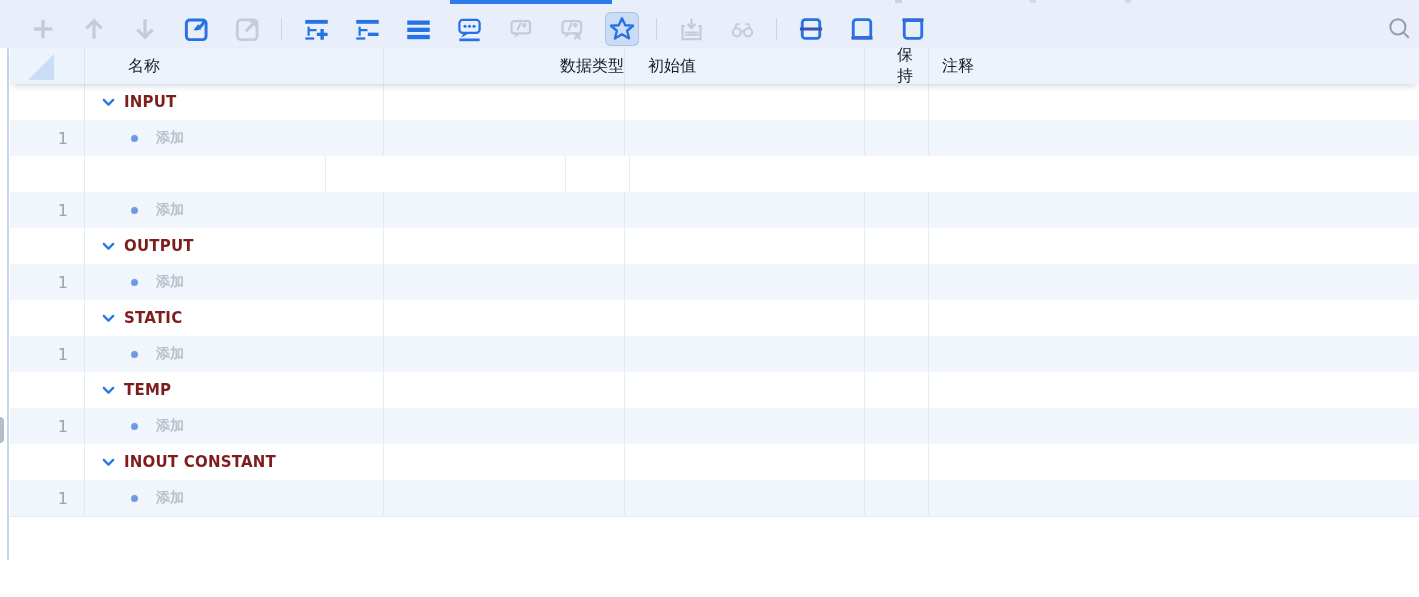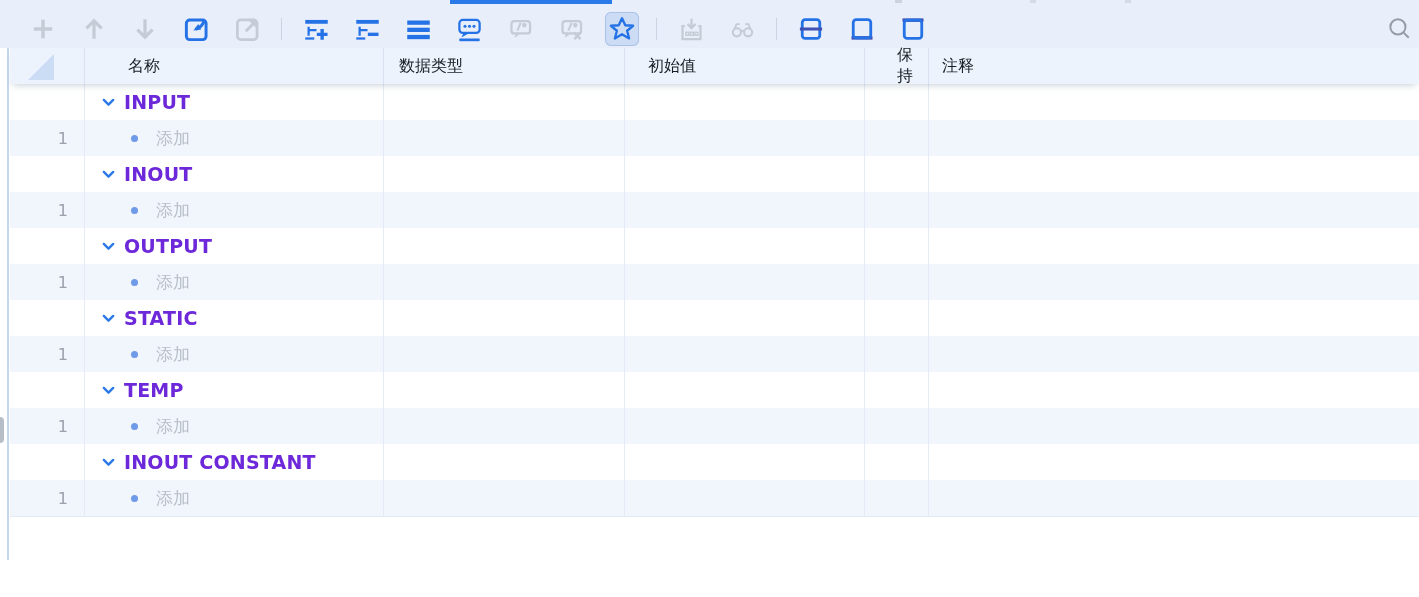--- a/index.html
+++ b/index.html
@@ -38,46 +38,46 @@
   
   .table { position:absolute; left:10px; top:48px; right:0; }
   .thead {
     display:flex; height:36px; background:#edf3fc; position:relative; z-index:2;
     box-shadow:0 4px 7px -3px rgba(130,145,165,.45);
     color:#181c24; font-size:16px; font-weight:500;
   }
   .cell { display:flex; align-items:center; height:100%; }
   .c-num  { width:74px;  justify-content:flex-end; padding-right:16px; }
   .c-name { width:299px; border-left:1px solid #d8e2f0;align-items:center; }
-  .c-type { width:241px; border-left:1px solid #d8e2f0; padding-left:15px; }
+  .c-type { width:241px; border-left:1px solid #d8e2f0; padding-left:15px;justify-content:flex-end; }
   .c-init { width:240px; border-left:1px solid #d8e2f0; padding-left:23px; }
   .c-ret  { width:64px;  border-left:1px solid #d8e2f0; padding-left:32px; }
   .c-com  { flex:1;      border-left:1px solid #d8e2f0; padding-left:13px; }
   .thead .c-name { padding-left:43px; }
 
   .corner-tri {
     width:0; height:0; margin:6px 14px 4px 0;
     border-left:26px solid transparent; border-bottom:26px solid #cbdcf5;
     cursor:pointer;
   }
 
   .tbody { position:relative; z-index:1; border-bottom:1px solid #e4eaf3; }
   .row { display:flex; height:36px; }
   .row .c-name, .row .c-type, .row .c-init, .row .c-ret, .row .c-com { border-left:1px solid #e4ebf6; }
   .row.section { background:#ffffff; }
   .row.add { background:#f1f6fd; }
 
   .row .c-num { color:#9aa1ac; font-size:16px; }
   .section-name { display:flex; align-items:center; padding-left:16px; cursor:pointer; }
   .chev { margin-right:8px; display:block; }
-  .section-label { color:#6d28d9; font-size:19px; font-weight:600; letter-spacing:.2px; }
+  .section-label { color:#7f1d1d; font-size:15px; font-weight:600; letter-spacing:.2px; }
 
   .add-name { display:flex; align-items:center; padding-left:46px; cursor:pointer; }
   .bullet { width:7px; height:7px; border-radius:50%; background:#6f9ae9; margin-right:18px; flex:0 0 auto; }
-  .add-label { color:#b9bfc8; font-size:17px; }
+  .add-label { color:#b9bfc8; font-size:14px;font-weight:bold; }
 
   
   .left-rail { position:absolute; left:7px; top:48px; width:2px; height:512px; background:#c5d6ef; }
   .left-grip { position:absolute; left:0; top:417px; width:4px; height:26px; background:#b7bdc6; border-radius:0 4px 4px 0; cursor:pointer; }
 </style>
 </head>
 <body>
 
 <div class="chrome">
   <div class="tab-indicator"></div>
@@ -284,25 +284,45 @@
       <span class="add-label">添加</span>
     </div>
     <div class="cell c-type"></div>
     <div class="cell c-init"></div>
     <div class="cell c-ret"></div>
     <div class="cell c-com"></div>
   </div>
 
   <div class="row section">
     <div class="cell c-num"></div>
+    <div class="cell c-type"></div>
+    <div class="cell c-init"></div>
+    <div class="cell c-ret"></div>
+    <div class="cell c-com"></div>
+  </div>
+
+  <div class="row add">
+    <div class="cell c-num">1</div>
+    <div class="cell c-name add-name">
+      <span class="bullet"></span>
+      <span class="add-label">添加</span>
+    </div>
+    <div class="cell c-type"></div>
+    <div class="cell c-init"></div>
+    <div class="cell c-ret"></div>
+    <div class="cell c-com"></div>
+  </div>
+
+  <div class="row section">
+    <div class="cell c-num"></div>
     <div class="cell c-name section-name">
       <svg class="chev" width="15" height="15" viewBox="0 0 14 14" fill="none">
         <path d="M2.6 4.6L7 9l4.4-4.4" stroke="#2b79e8" stroke-width="2.2" stroke-linecap="round" stroke-linejoin="round"></path>
       </svg>
-      <span class="section-label">INOUT</span>
+      <span class="section-label">OUTPUT</span>
     </div>
     <div class="cell c-type"></div>
     <div class="cell c-init"></div>
     <div class="cell c-ret"></div>
     <div class="cell c-com"></div>
   </div>
 
   <div class="row add">
     <div class="cell c-num">1</div>
     <div class="cell c-name add-name">
@@ -314,21 +334,21 @@
     <div class="cell c-ret"></div>
     <div class="cell c-com"></div>
   </div>
 
   <div class="row section">
     <div class="cell c-num"></div>
     <div class="cell c-name section-name">
       <svg class="chev" width="15" height="15" viewBox="0 0 14 14" fill="none">
         <path d="M2.6 4.6L7 9l4.4-4.4" stroke="#2b79e8" stroke-width="2.2" stroke-linecap="round" stroke-linejoin="round"></path>
       </svg>
-      <span class="section-label">OUTPUT</span>
+      <span class="section-label">STATIC</span>
     </div>
     <div class="cell c-type"></div>
     <div class="cell c-init"></div>
     <div class="cell c-ret"></div>
     <div class="cell c-com"></div>
   </div>
 
   <div class="row add">
     <div class="cell c-num">1</div>
     <div class="cell c-name add-name">
@@ -340,21 +360,21 @@
     <div class="cell c-ret"></div>
     <div class="cell c-com"></div>
   </div>
 
   <div class="row section">
     <div class="cell c-num"></div>
     <div class="cell c-name section-name">
       <svg class="chev" width="15" height="15" viewBox="0 0 14 14" fill="none">
         <path d="M2.6 4.6L7 9l4.4-4.4" stroke="#2b79e8" stroke-width="2.2" stroke-linecap="round" stroke-linejoin="round"></path>
       </svg>
-      <span class="section-label">STATIC</span>
+      <span class="section-label">TEMP</span>
     </div>
     <div class="cell c-type"></div>
     <div class="cell c-init"></div>
     <div class="cell c-ret"></div>
     <div class="cell c-com"></div>
   </div>
 
   <div class="row add">
     <div class="cell c-num">1</div>
     <div class="cell c-name add-name">
@@ -366,46 +386,20 @@
     <div class="cell c-ret"></div>
     <div class="cell c-com"></div>
   </div>
 
   <div class="row section">
     <div class="cell c-num"></div>
     <div class="cell c-name section-name">
       <svg class="chev" width="15" height="15" viewBox="0 0 14 14" fill="none">
         <path d="M2.6 4.6L7 9l4.4-4.4" stroke="#2b79e8" stroke-width="2.2" stroke-linecap="round" stroke-linejoin="round"></path>
       </svg>
-      <span class="section-label">TEMP</span>
-    </div>
-    <div class="cell c-type"></div>
-    <div class="cell c-init"></div>
-    <div class="cell c-ret"></div>
-    <div class="cell c-com"></div>
-  </div>
-
-  <div class="row add">
-    <div class="cell c-num">1</div>
-    <div class="cell c-name add-name">
-      <span class="bullet"></span>
-      <span class="add-label">添加</span>
-    </div>
-    <div class="cell c-type"></div>
-    <div class="cell c-init"></div>
-    <div class="cell c-ret"></div>
-    <div class="cell c-com"></div>
-  </div>
-
-  <div class="row section">
-    <div class="cell c-num"></div>
-    <div class="cell c-name section-name">
-      <svg class="chev" width="15" height="15" viewBox="0 0 14 14" fill="none">
-        <path d="M2.6 4.6L7 9l4.4-4.4" stroke="#2b79e8" stroke-width="2.2" stroke-linecap="round" stroke-linejoin="round"></path>
-      </svg>
       <span class="section-label">INOUT CONSTANT</span>
     </div>
     <div class="cell c-type"></div>
     <div class="cell c-init"></div>
     <div class="cell c-ret"></div>
     <div class="cell c-com"></div>
   </div>
 
   <div class="row add">
     <div class="cell c-num">1</div>

